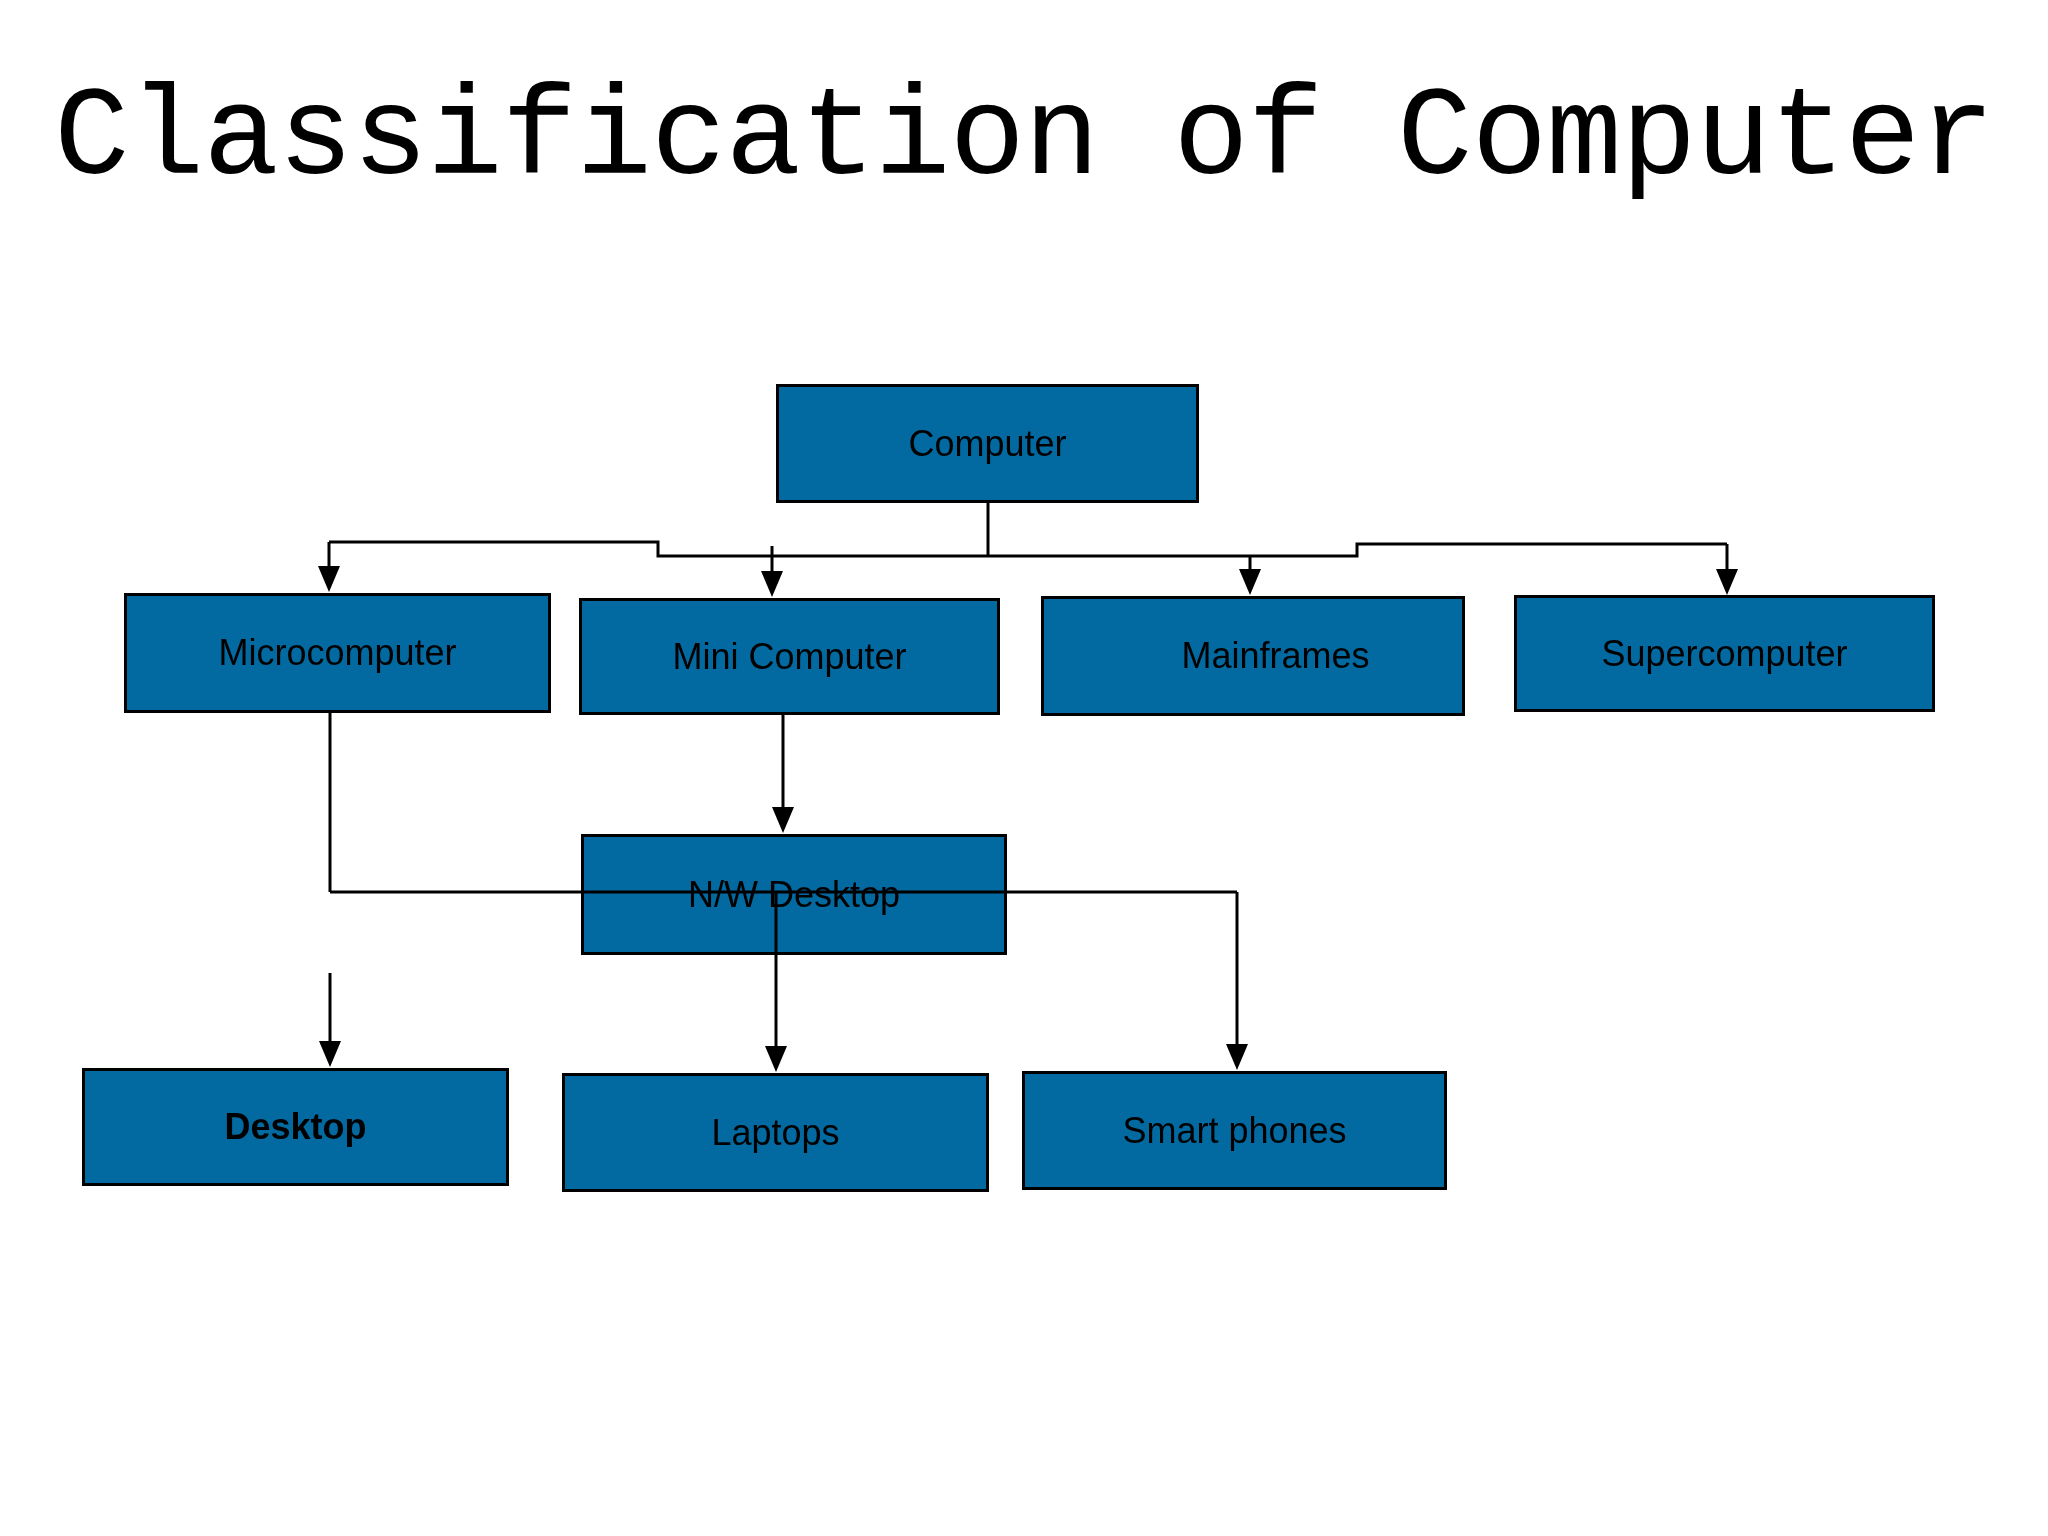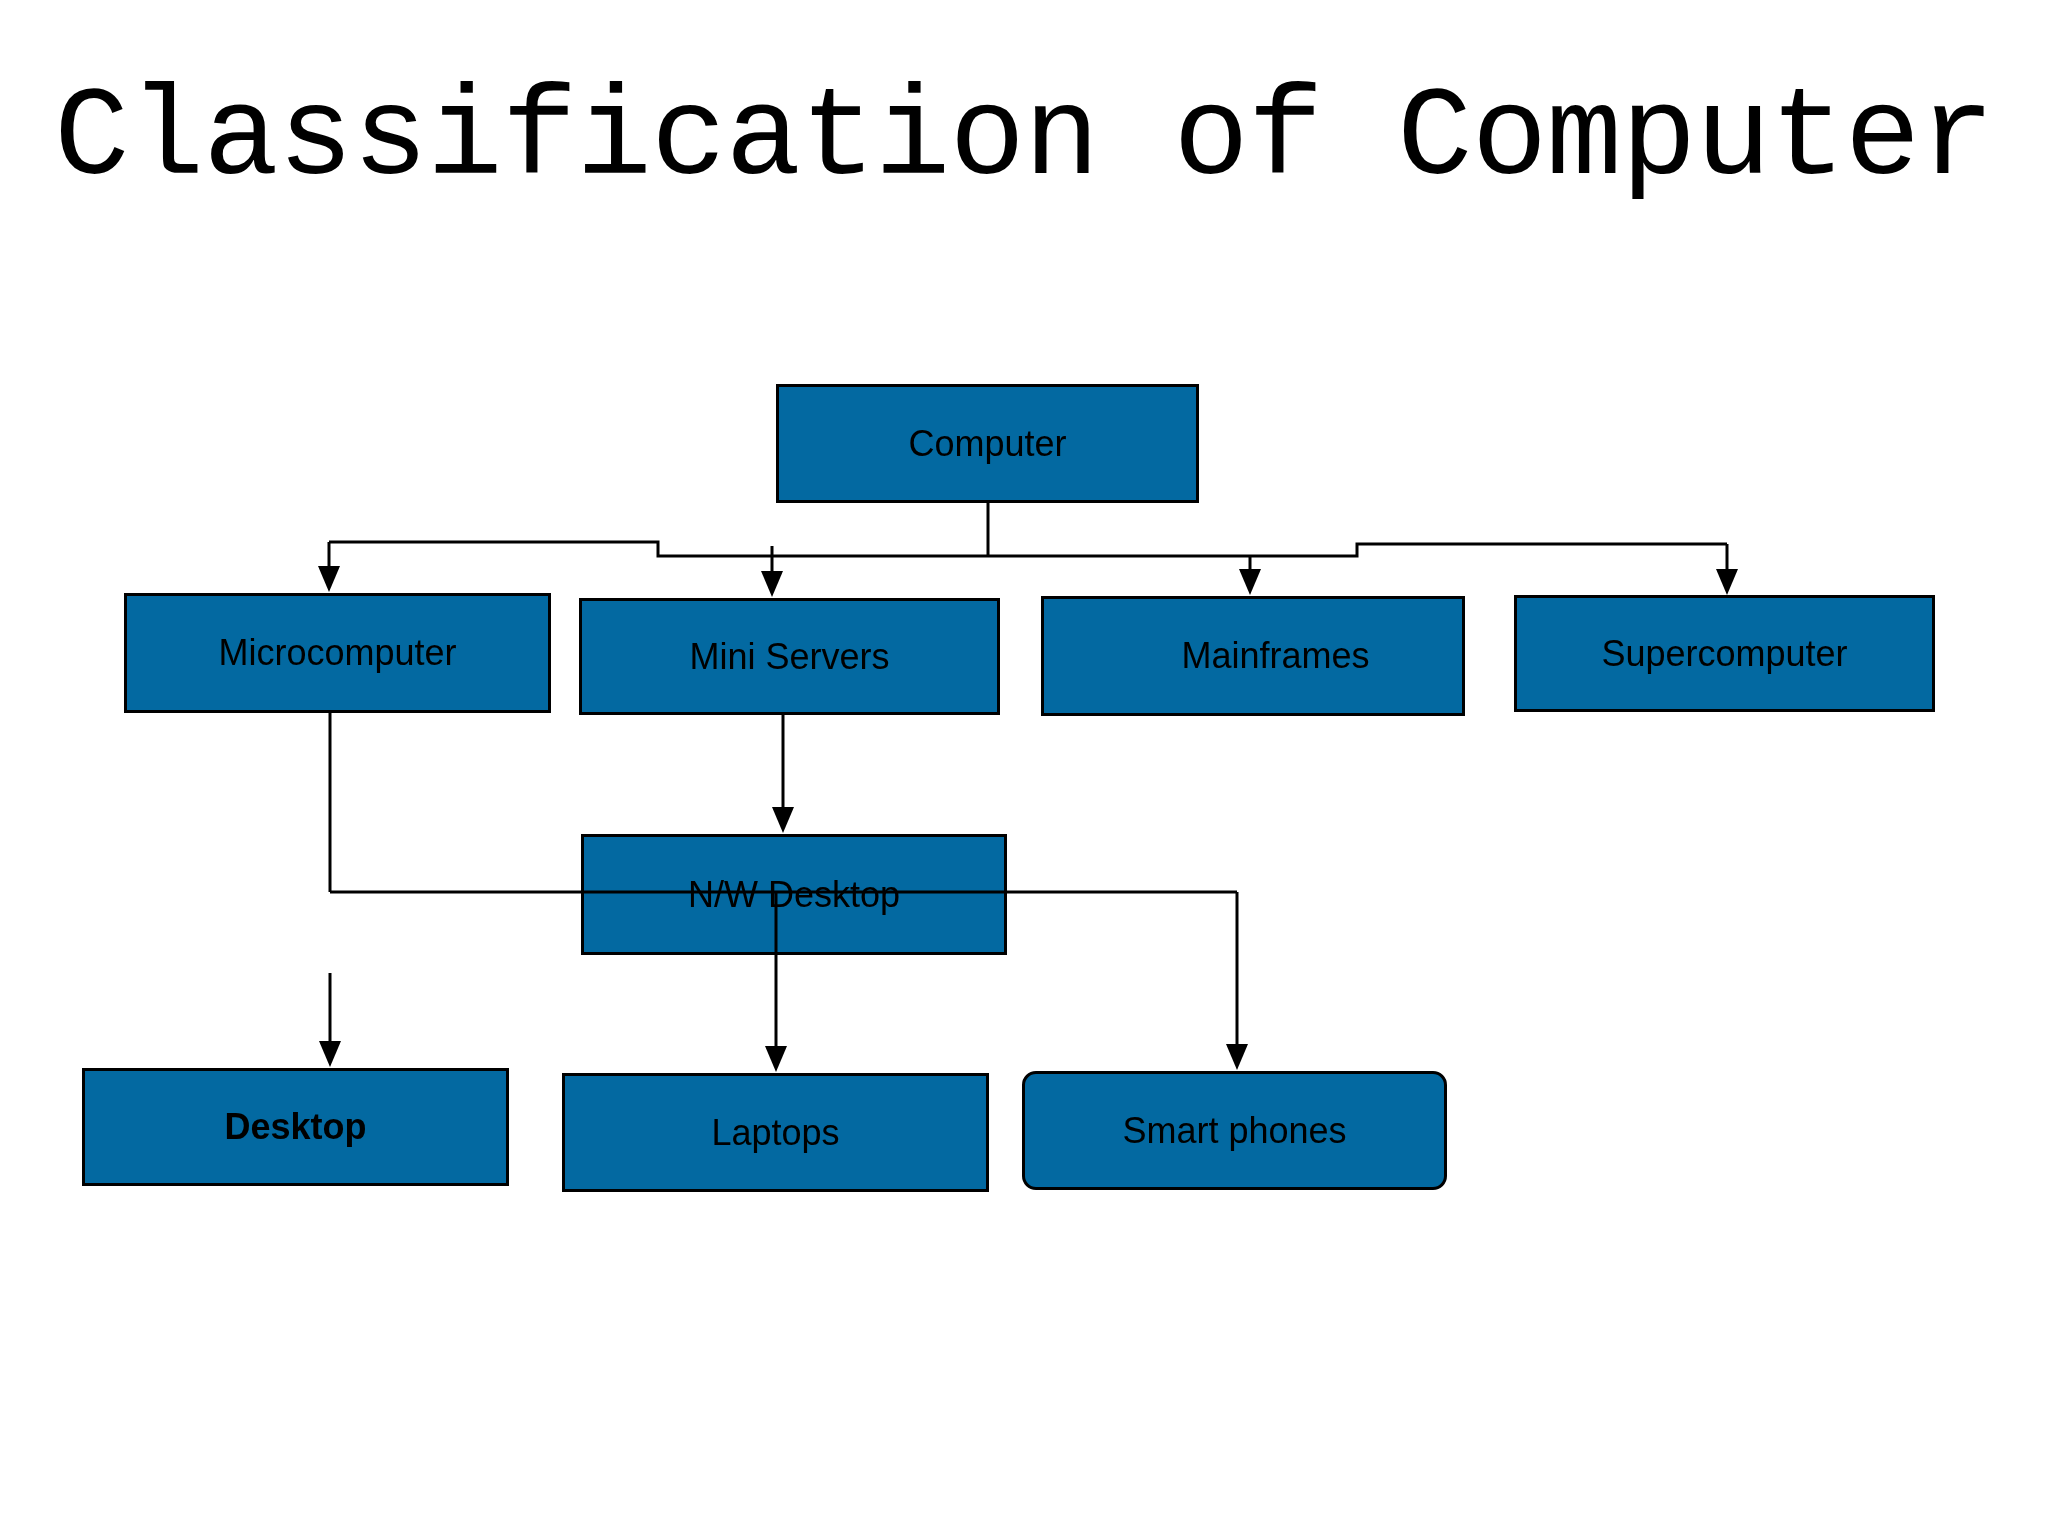--- a/index.html
+++ b/index.html
@@ -59,21 +59,21 @@
 
   <div class="node" style="left:776px;  top:384px;  width:423px; height:119px;">
     <span>Computer</span>
   </div>
 
   <div class="node" style="left:124px;  top:593px;  width:427px; height:120px;">
     <span>Microcomputer</span>
   </div>
 
   <div class="node" style="left:579px;  top:598px;  width:421px; height:117px;">
-    <span>Mini Servers</span>
+    <span>Mini Computer</span>
   </div>
 
   <div class="node" style="left:1041px; top:596px;  width:424px; height:120px;padding-left:45px;">
     <span>Mainframes</span>
   </div>
 
   <div class="node" style="left:1514px; top:595px;  width:421px; height:117px;">
     <span>Supercomputer</span>
   </div>
 
@@ -82,21 +82,21 @@
   </div>
 
   <div class="node" style="left:82px;   top:1068px; width:427px; height:118px;font-weight:bold;">
     <span>Desktop</span>
   </div>
 
   <div class="node" style="left:562px;  top:1073px; width:427px; height:119px;">
     <span>Laptops</span>
   </div>
 
-  <div class="node" style="left:1022px; top:1071px; width:425px; height:119px;border-radius:14px;">
+  <div class="node" style="left:1022px; top:1071px; width:425px; height:119px;">
     <span>Smart phones</span>
   </div>
 
   <svg class="connectors" viewBox="0 0 2048 1536" xmlns="http://www.w3.org/2000/svg">
 
     <path d="M988 503 V556"></path>
 
     <path d="M329 542 H658 V556 H1357 V544 H1727"></path>
 
     <path d="M329 542 V567"></path>

